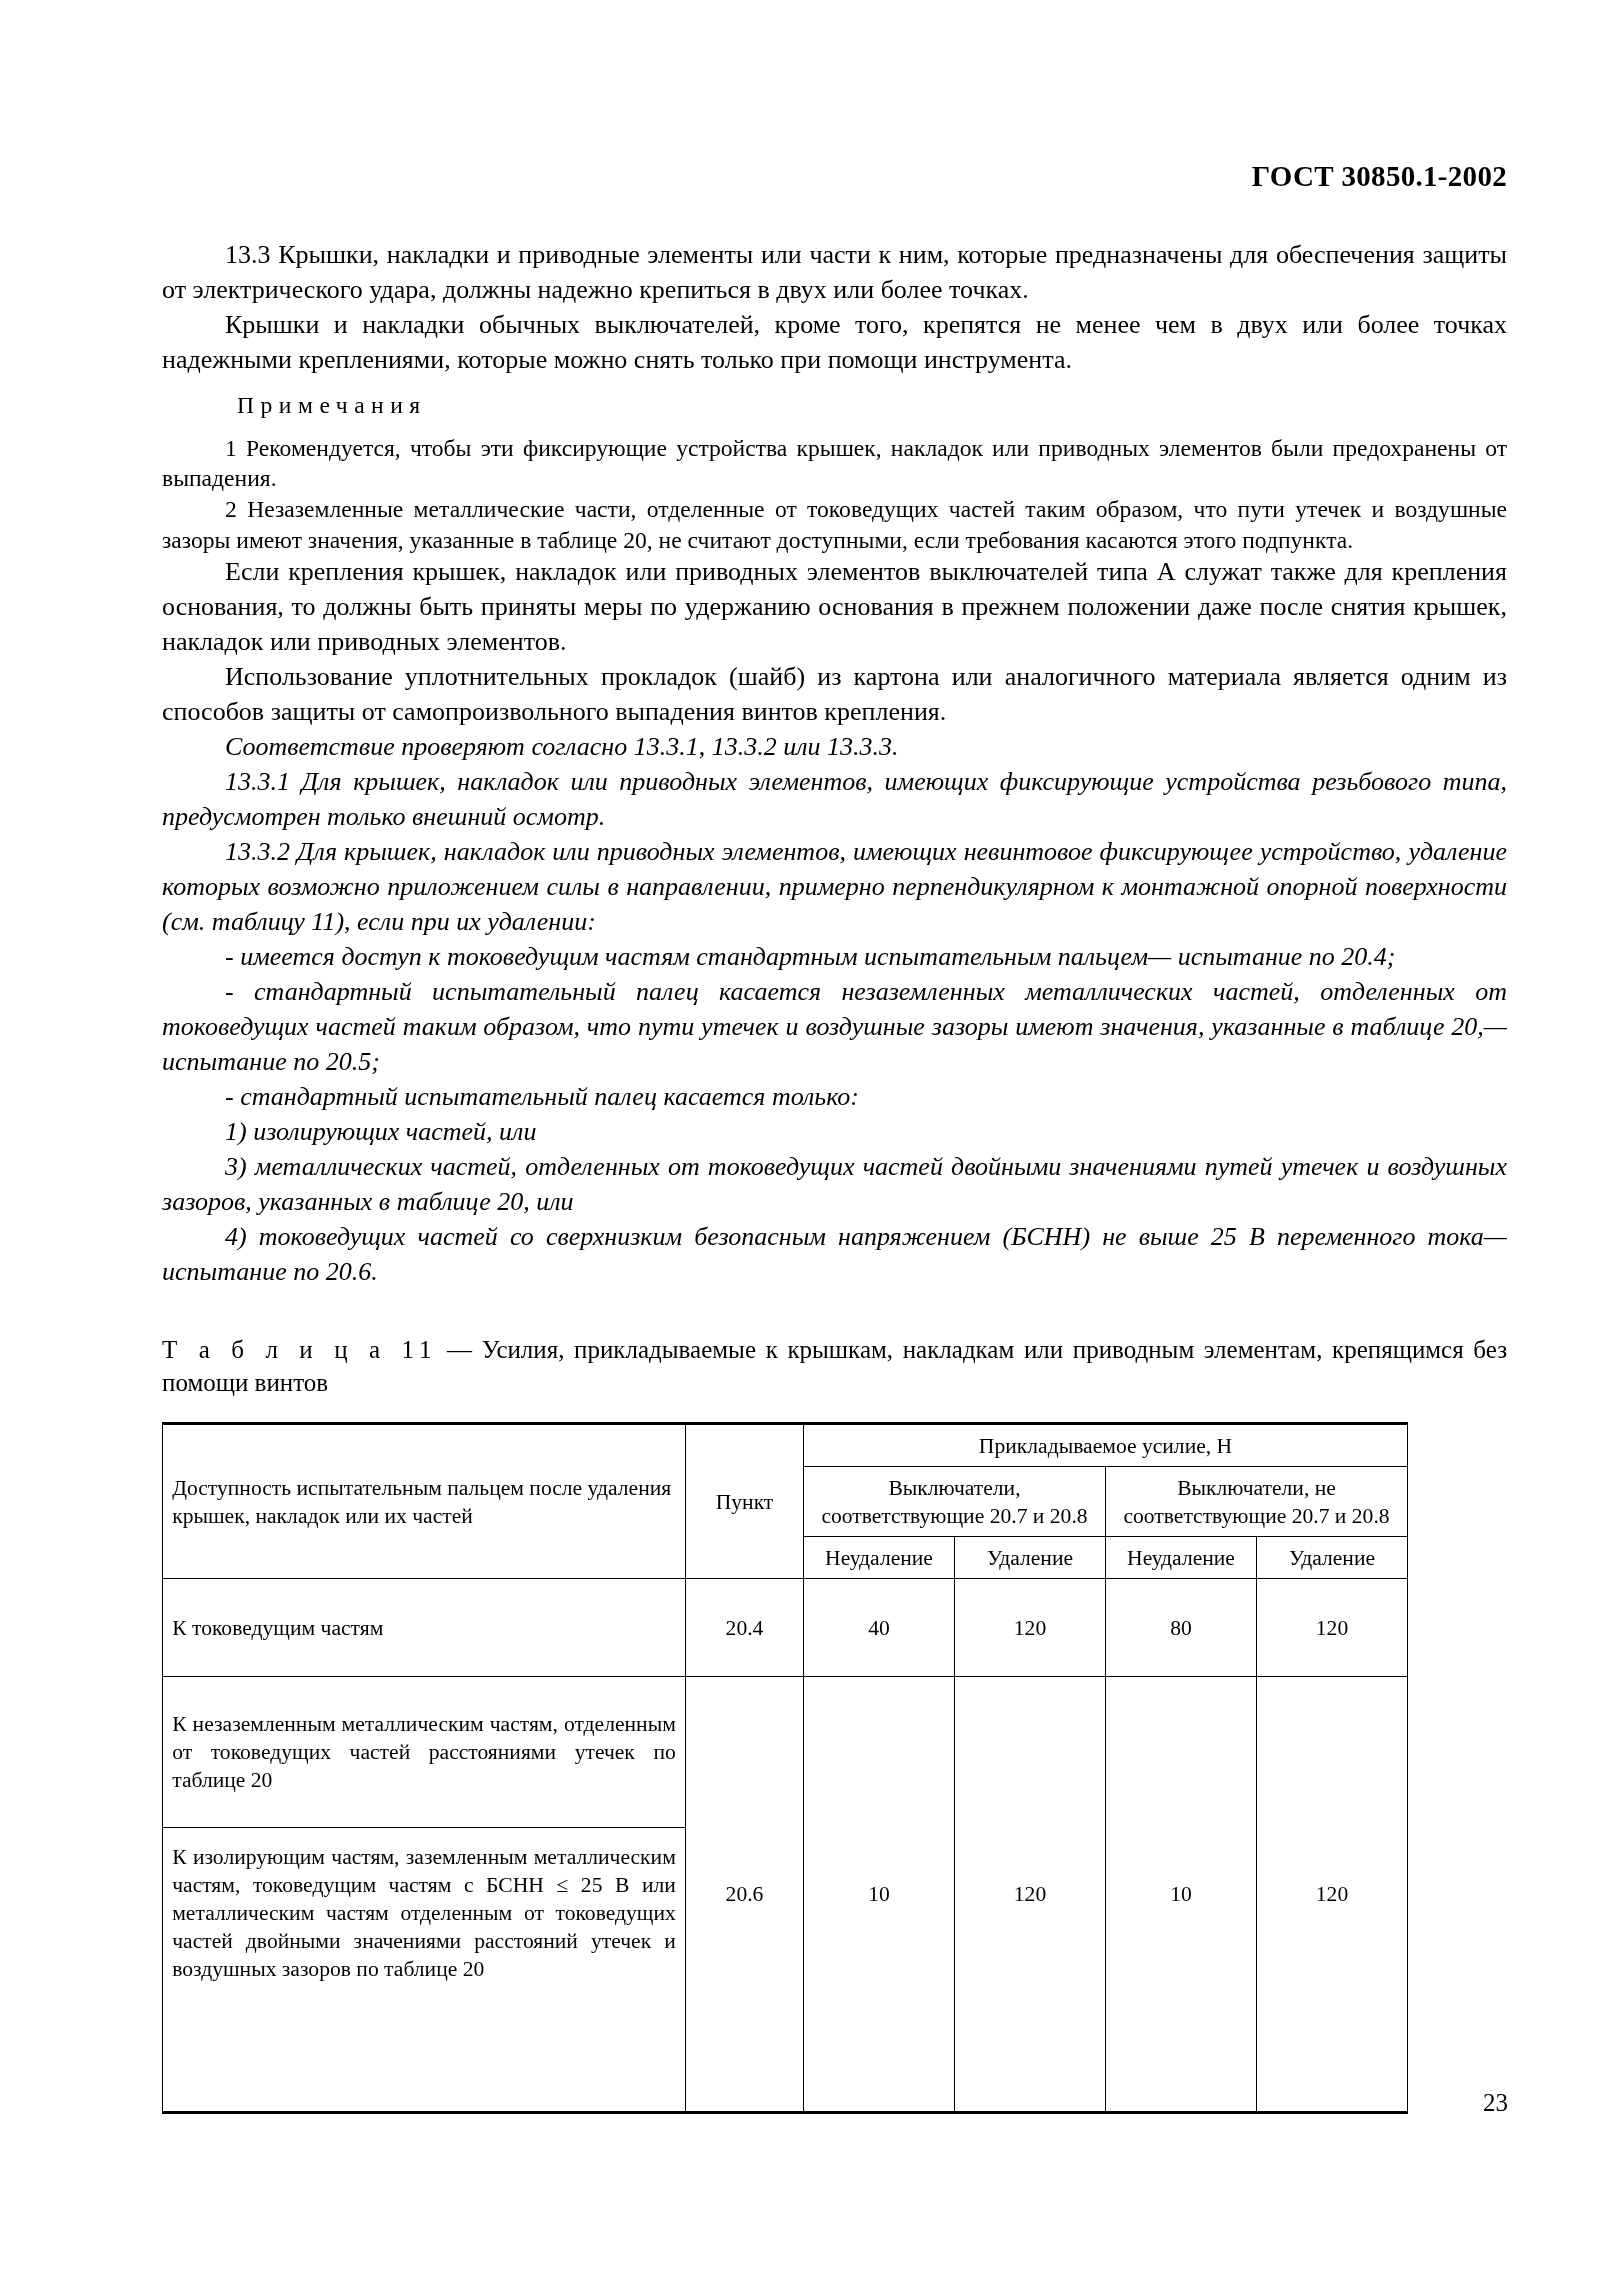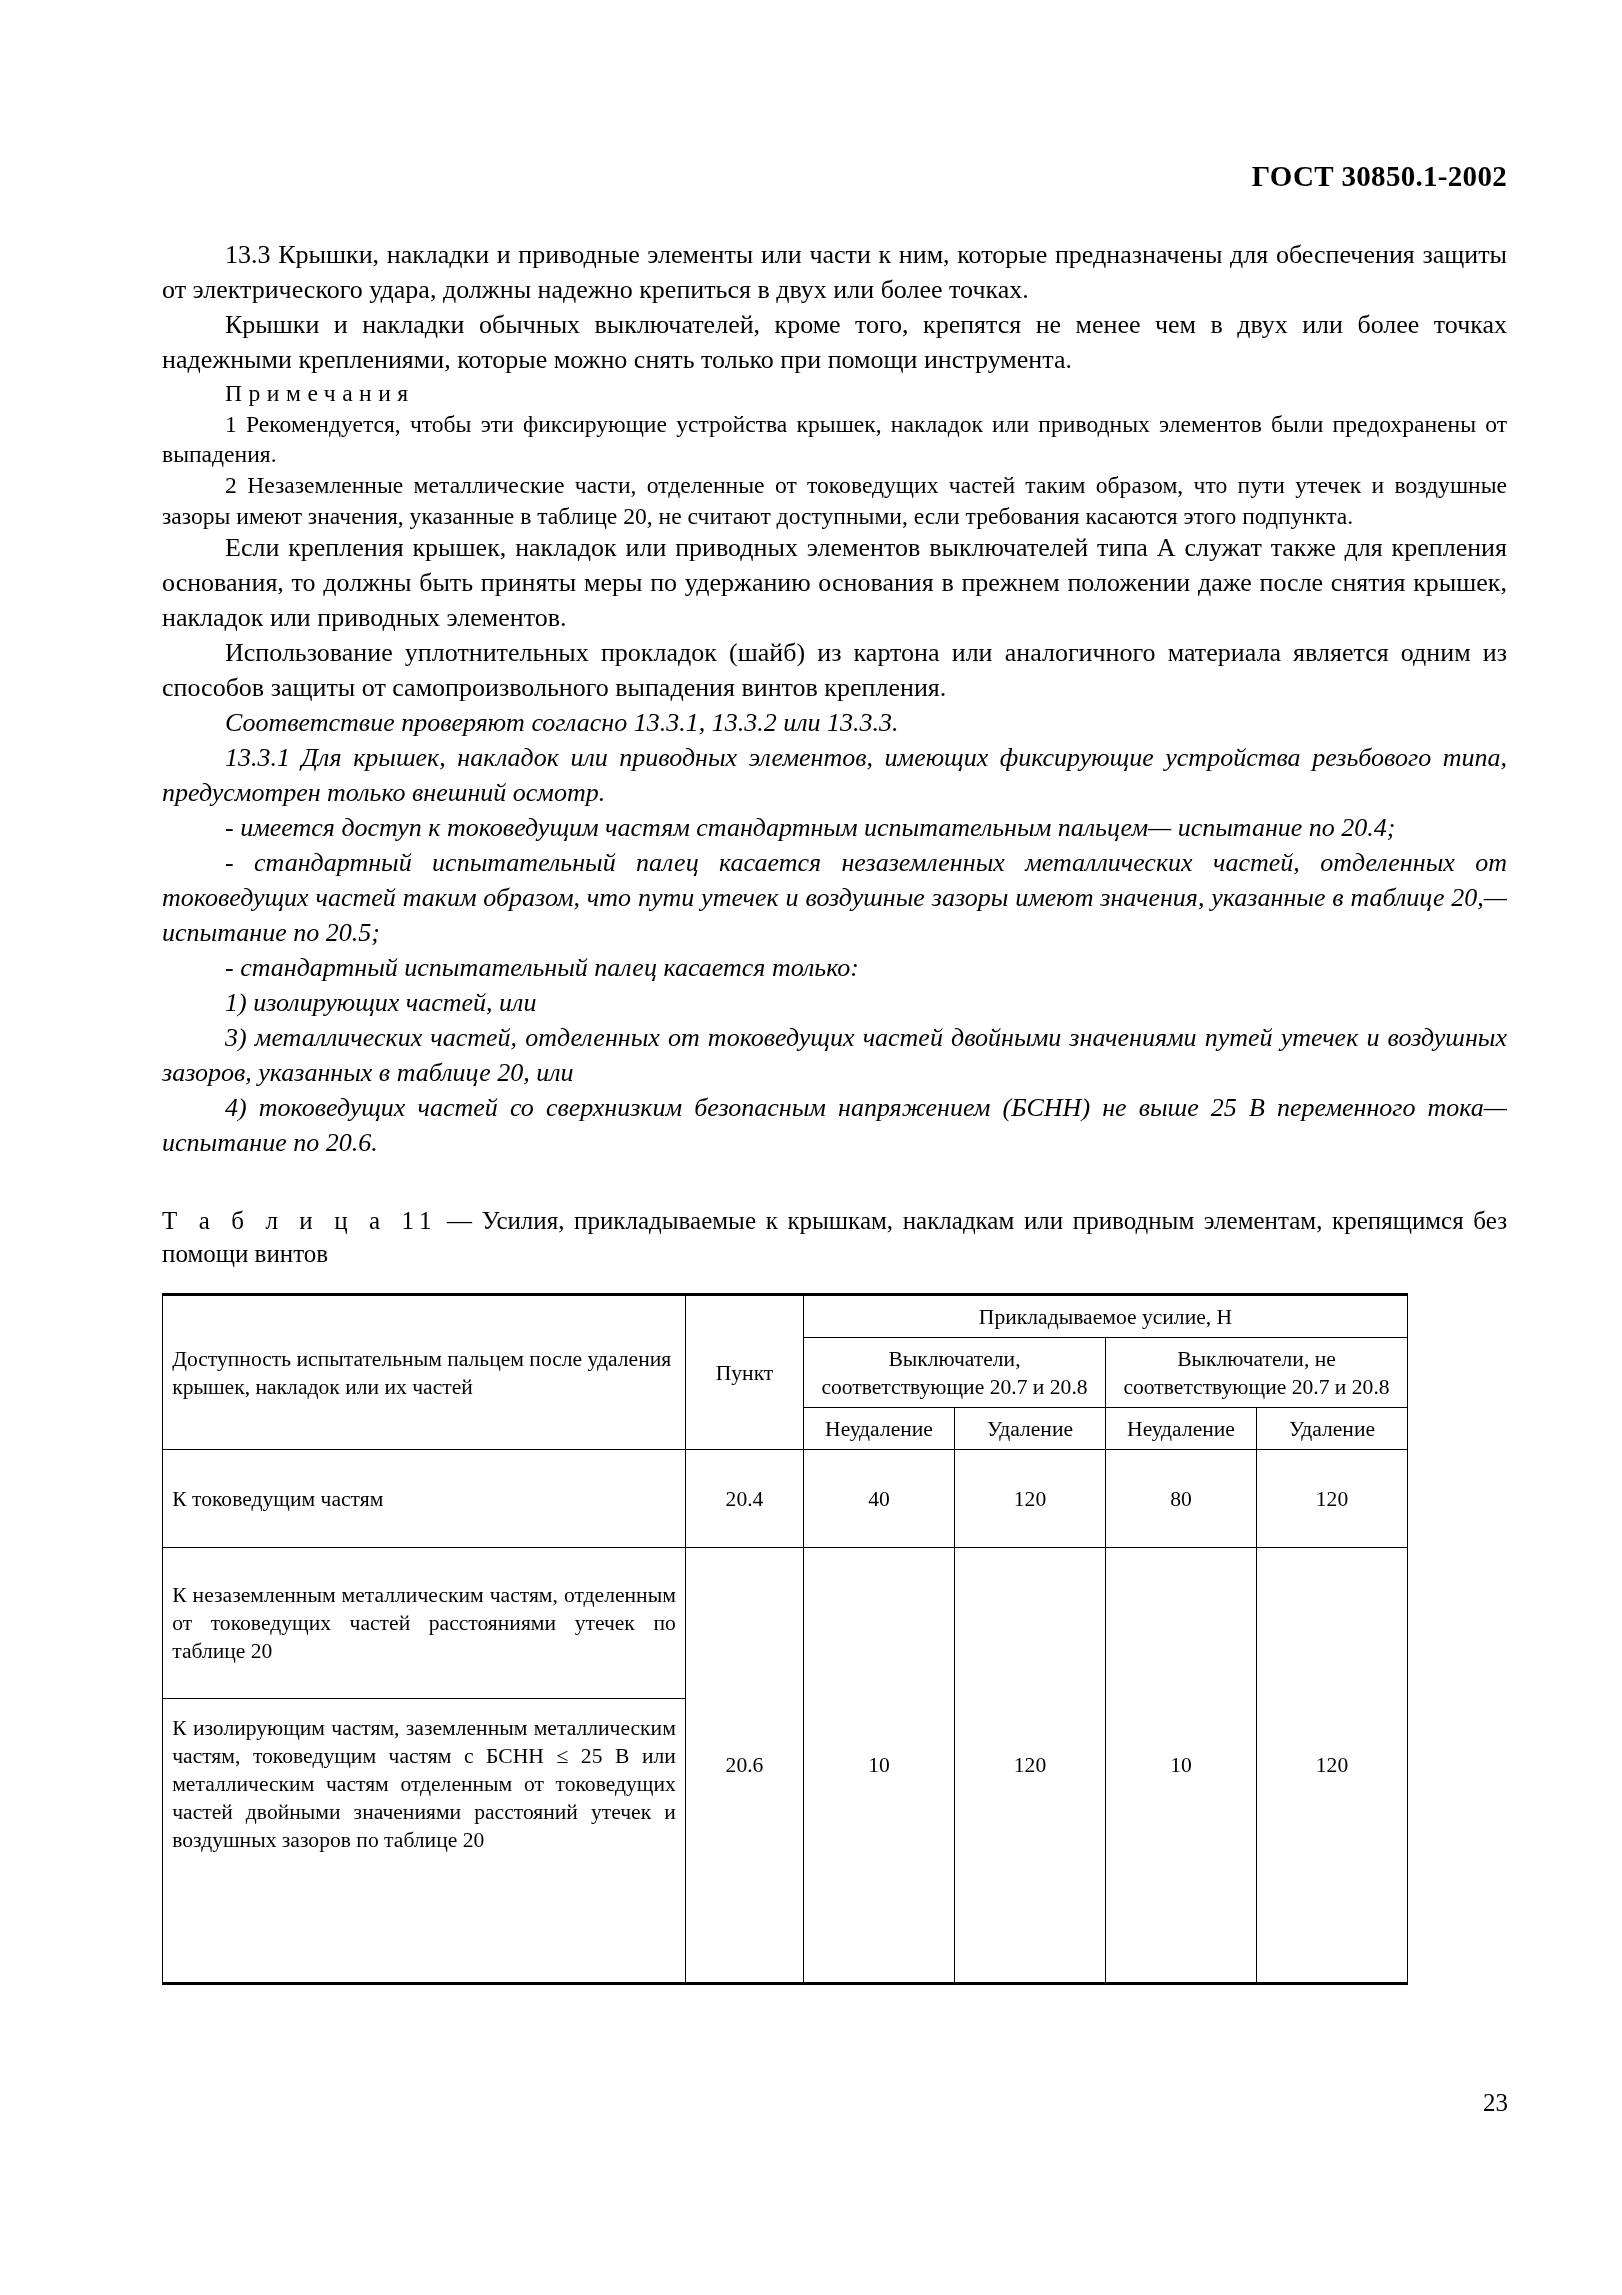--- a/index.html
+++ b/index.html
@@ -51,21 +51,21 @@
   }
   p.para.small {
     font-size: 23.6px;
     line-height: 1.30;
   }
   p.para.italic {
     font-style: italic;
     font-family: Liberation Serif, serif;
   }
   p.notes-title {
-    margin: 0;
+    margin: 12px;
     font-size: 23.6px;
     line-height: 1.30;
     text-indent: 63px;
     letter-spacing: 6.5px;
   }
 
   
   .table-caption {
     margin-top: 43px;
     font-size: 25px;
@@ -137,20 +137,21 @@
       <p class="para small">2 Незаземленные металлические части, отделенные от токоведущих частей таким образом, что пути утечек и воздушные зазоры имеют значения, указанные в таблице 20, не считают доступными, если требования касаются этого подпункта.</p>
 
       <p class="para">Если крепления крышек, накладок или приводных элементов выключателей типа А служат также для крепления основания, то должны быть приняты меры по удержанию основания в прежнем положении даже после снятия крышек, накладок или приводных элементов.</p>
 
       <p class="para">Использование уплотнительных прокладок (шайб) из картона или аналогичного материала является одним из способов защиты от самопроизвольного выпадения винтов крепления.</p>
 
       <p class="para italic">Соответствие проверяют согласно 13.3.1, 13.3.2 или 13.3.3.</p>
 
       <p class="para italic">13.3.1 Для крышек, накладок или приводных элементов, имеющих фиксирующие устройства резьбового типа, предусмотрен только внешний осмотр.</p>
 
+      <p class="para italic">13.3.2 Для крышек, накладок или приводных элементов, имеющих невинтовое фиксирующее устройство, удаление которых возможно приложением силы в направлении, примерно перпендикулярном к монтажной опорной поверхности (см. таблицу 11), если при их удалении:</p>
 
       <p class="para italic">- имеется доступ к токоведущим частям стандартным испытательным пальцем— испытание по 20.4;</p>
 
       <p class="para italic">- стандартный испытательный палец касается незаземленных металлических частей, отделенных от токоведущих частей таким образом, что пути утечек и воздушные зазоры имеют значения, указанные в таблице 20,— испытание по 20.5;</p>
 
       <p class="para italic">- стандартный испытательный палец касается только:</p>
 
       <p class="para italic">1) изолирующих частей, или</p>
 
 

